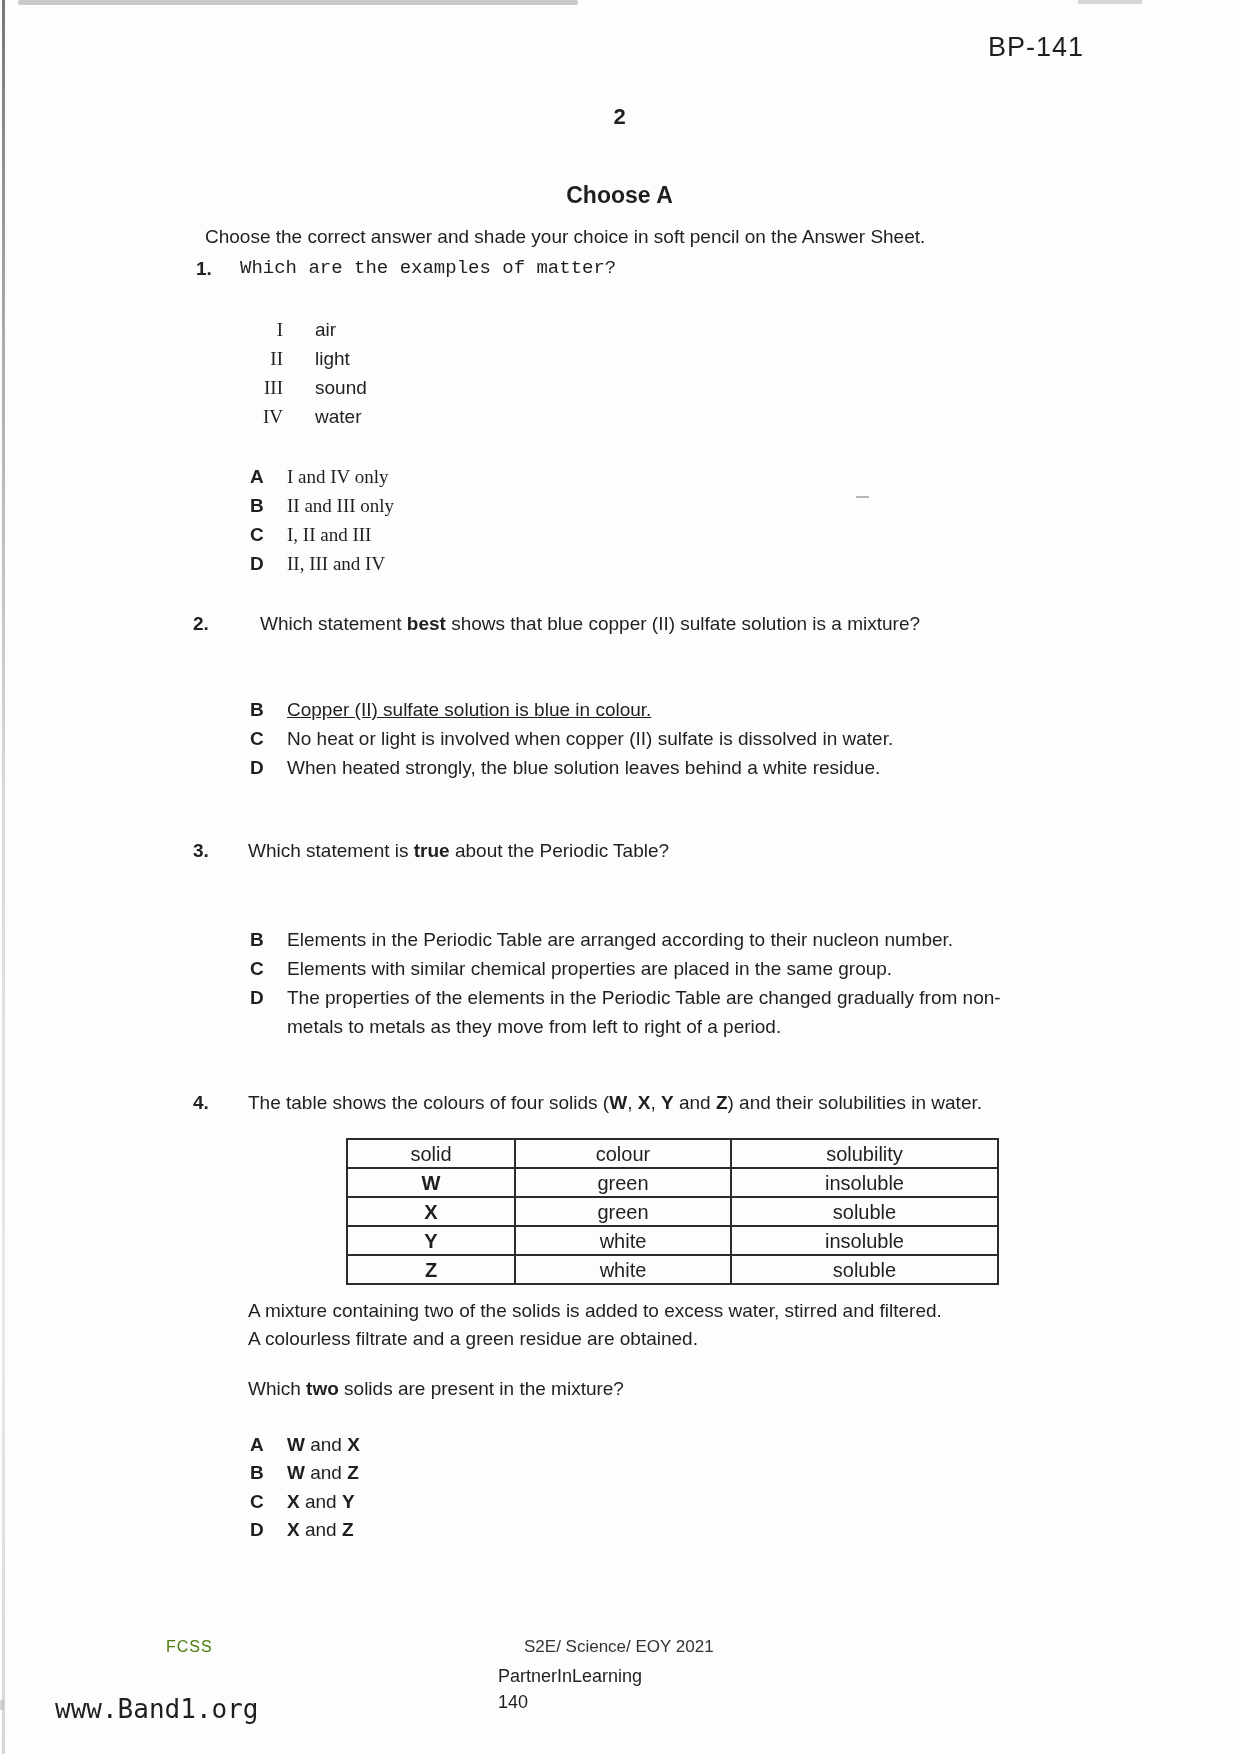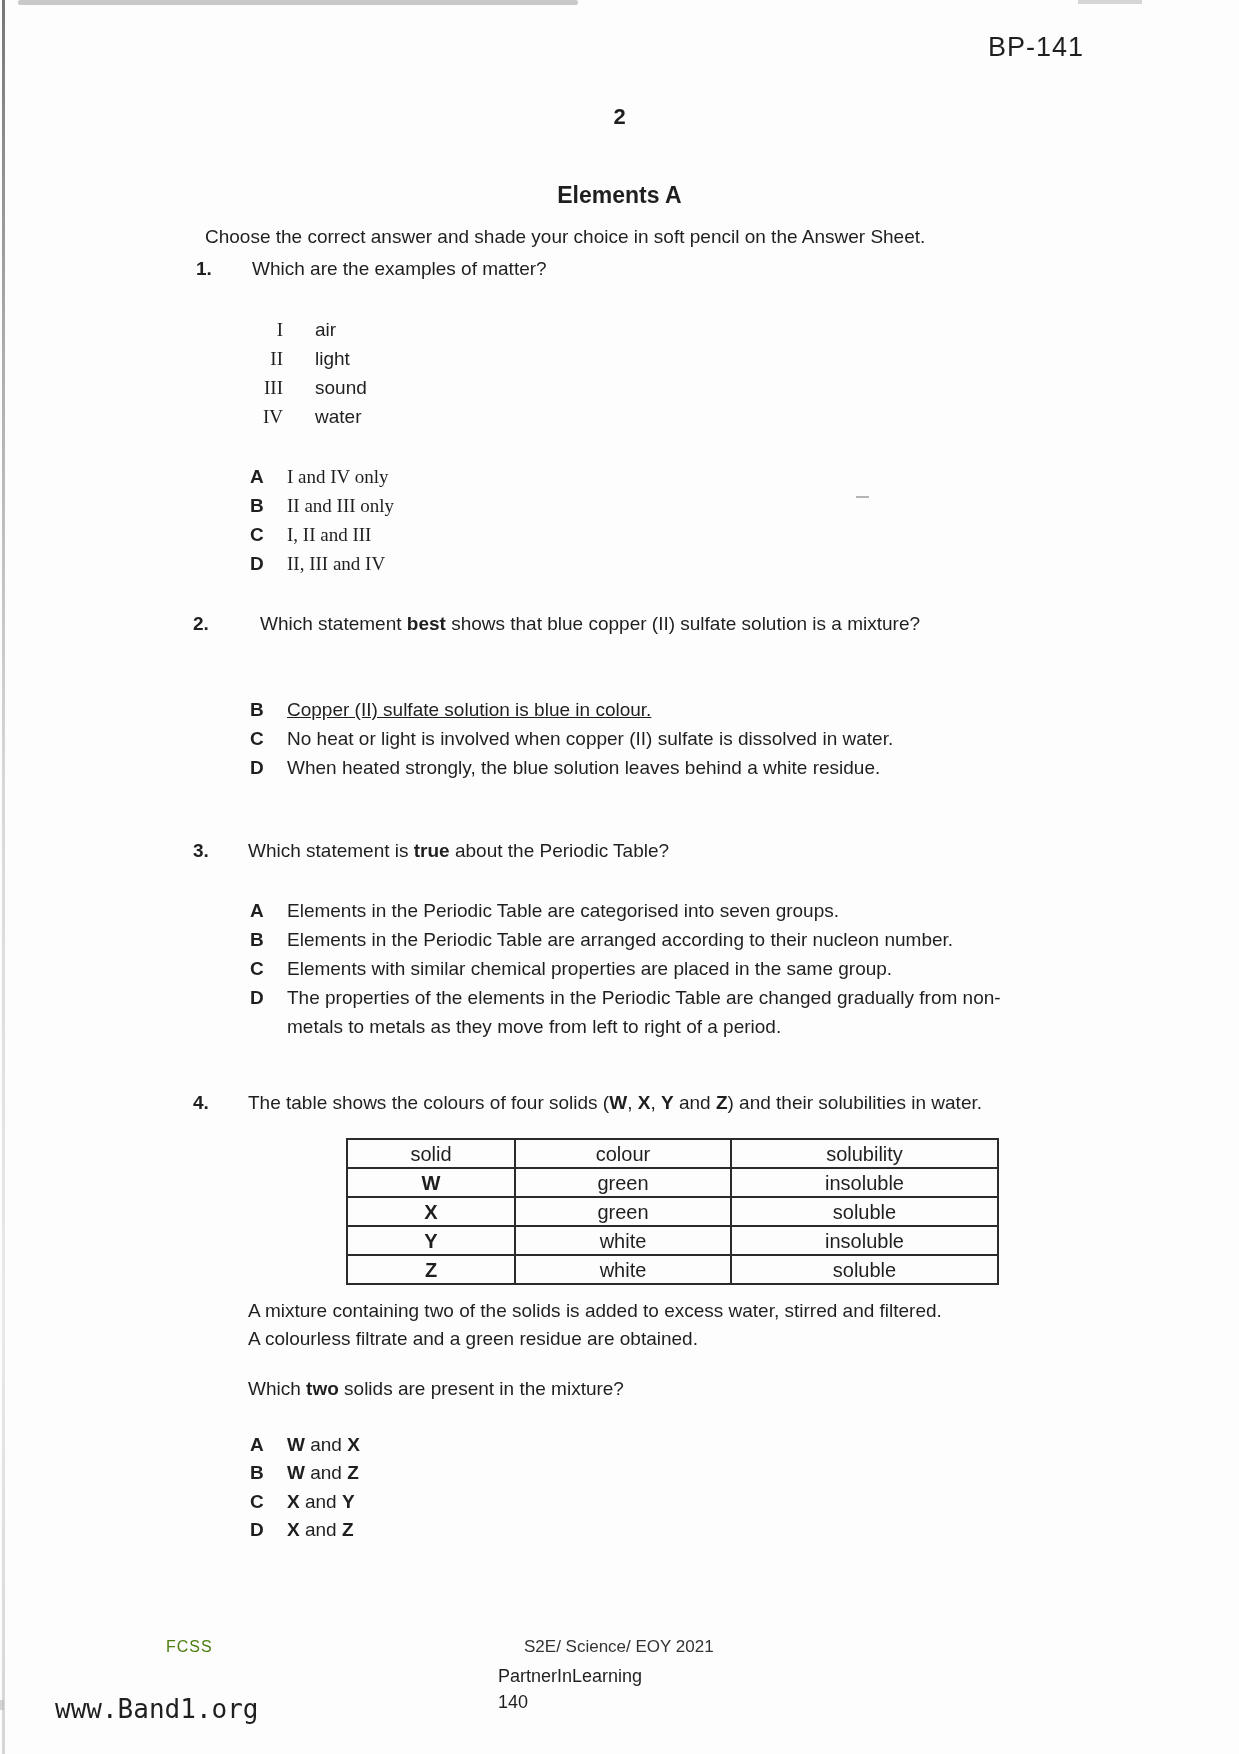--- a/index.html
+++ b/index.html
@@ -42,25 +42,25 @@
 <div class="sheet">
 
   <div class="art-top"></div>
   <div class="art-top2"></div>
   <div class="art-left"></div>
   <div class="art-dash"></div>
   <div class="art-blob"></div>
 
   <div class="abs" style="left:988px;top:30px;font-size:27px;letter-spacing:1px;">BP-141</div>
   <div class="abs center b" style="top:102px;font-size:22px;">2</div>
-  <div class="abs center b" style="top:180px;font-size:23px;">Elements A</div>
+  <div class="abs center b" style="top:180px;font-size:23px;">Choose A</div>
   <div class="abs" style="left:205px;top:224px;">Choose the correct answer and shade your choice in soft pencil on the Answer Sheet.</div>
 
   <div class="abs qnum" style="left:196px;top:256px;">1.</div>
-  <div class="abs" style="left:252px;top:256px;">Which are the examples of matter?</div>
+  <div class="abs" style="left:240px;top:256px;font-family:Liberation Mono, monospace;">Which are the examples of matter?</div>
 
   <div class="abs itemrow" style="left:245px;top:317px;">
     <span class="numeral">I</span><span class="ilabel">air</span>
   </div>
   <div class="abs itemrow" style="left:245px;top:346px;">
     <span class="numeral">II</span><span class="ilabel">light</span>
   </div>
   <div class="abs itemrow" style="left:245px;top:375px;">
     <span class="numeral">III</span><span class="ilabel">sound</span>
   </div>
@@ -91,23 +91,20 @@
   <div class="abs optrow" style="left:250px;top:726px;">
     <span class="letter">C</span><span>No heat or light is involved when copper (II) sulfate is dissolved in water.</span>
   </div>
   <div class="abs optrow" style="left:250px;top:755px;">
     <span class="letter">D</span><span>When heated strongly, the blue solution leaves behind a white residue.</span>
   </div>
 
   <div class="abs qnum" style="left:193px;top:838px;">3.</div>
   <div class="abs" style="left:248px;top:838px;">
     <span>Which statement is </span><span class="b">true</span><span> about the Periodic Table?</span>
-  </div>
-  <div class="abs optrow" style="left:250px;top:898px;">
-    <span class="letter">A</span><span>Elements in the Periodic Table are categorised into seven groups.</span>
   </div>
   <div class="abs optrow" style="left:250px;top:927px;">
     <span class="letter">B</span><span>Elements in the Periodic Table are arranged according to their nucleon number.</span>
   </div>
   <div class="abs optrow" style="left:250px;top:956px;">
     <span class="letter">C</span><span>Elements with similar chemical properties are placed in the same group.</span>
   </div>
   <div class="abs optrow" style="left:250px;top:985px;">
     <span class="letter">D</span><span>The properties of the elements in the Periodic Table are changed gradually from non-</span>
   </div>

